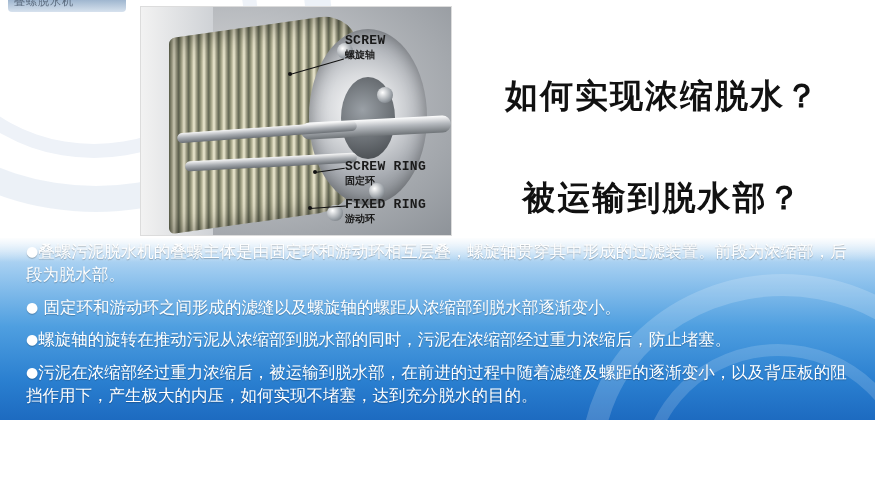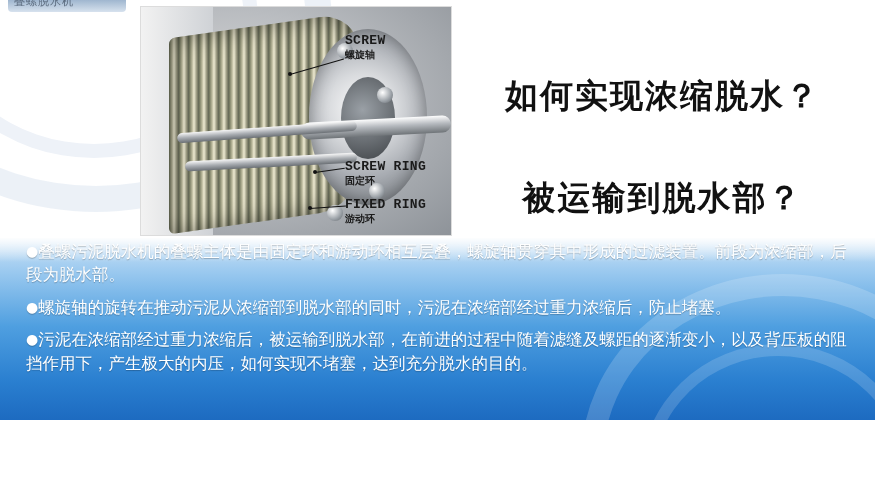--- a/index.html
+++ b/index.html
@@ -312,20 +312,23 @@
     <div class="watermark">ororororororo</div>
     <div class="watermark2">ororororo</div>
   </div>
   <div class="body-fade-top"></div>
 
   <div class="bullets">
     <div class="bullet">
       <p><span class="mark">●</span><span>叠螺污泥脱水机的叠螺主体是由固定环和游动环相互层叠，螺旋轴贯穿其中形成的过滤装置。前段为浓缩部，后段为脱水部。</span></p>
     </div>
     <div class="bullet">
+      <p><span class="mark">●</span><span> 固定环和游动环之间形成的滤缝以及螺旋轴的螺距从浓缩部到脱水部逐渐变小。</span></p>
+    </div>
+    <div class="bullet">
       <p><span class="mark">●</span><span>螺旋轴的旋转在推动污泥从浓缩部到脱水部的同时，污泥在浓缩部经过重力浓缩后，防止堵塞。</span></p>
     </div>
     <div class="bullet">
       <p><span class="mark">●</span><span>污泥在浓缩部经过重力浓缩后，被运输到脱水部，在前进的过程中随着滤缝及螺距的逐渐变小，以及背压板的阻挡作用下，产生极大的内压，如何实现不堵塞，达到充分脱水的目的。</span></p>
     </div>
   </div>
 
 </div>
 
 </body></html>

